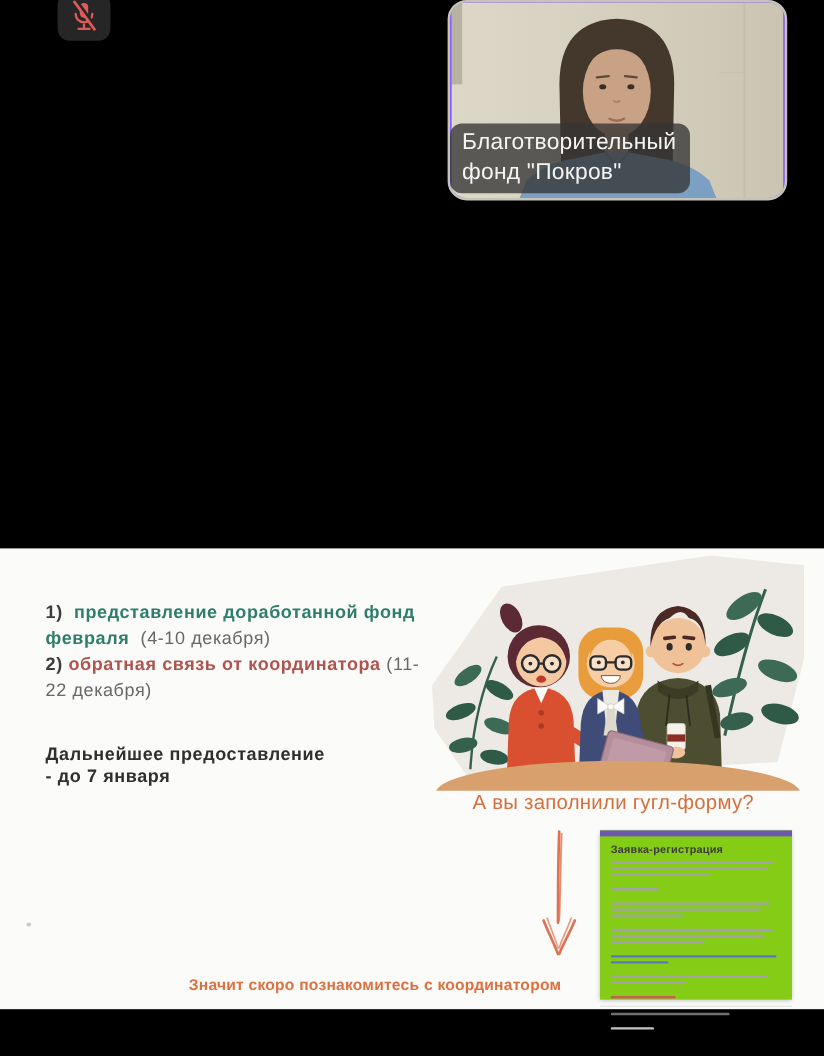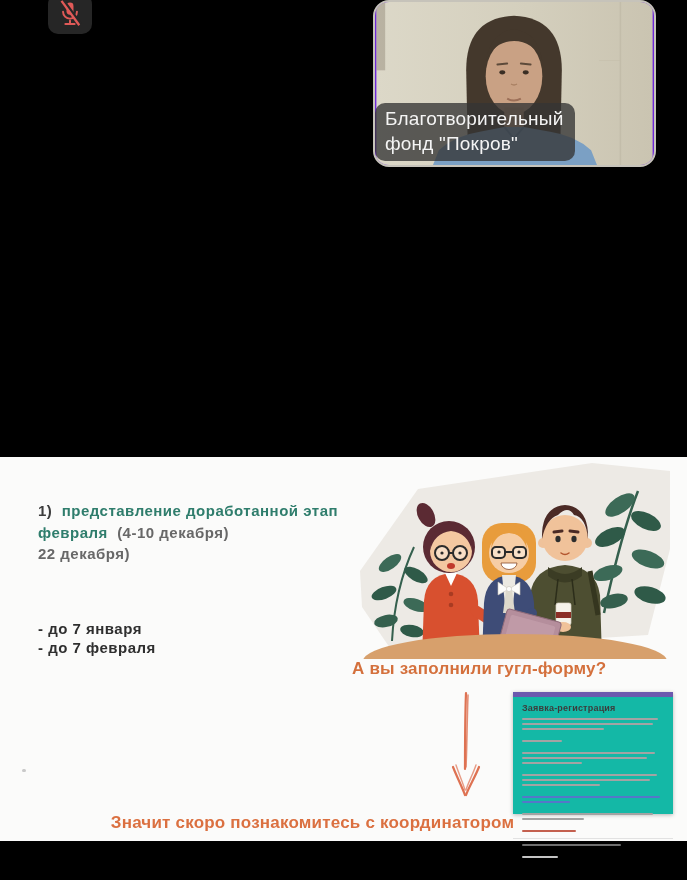--- a/index.html
+++ b/index.html
@@ -9,56 +9,56 @@
   }
   
   .mic-btn{
     position:absolute;left:48px;top:-6px;width:44px;height:40px;
     background:#262626;border-radius:10px;display:flex;align-items:center;justify-content:center;
   }
   
   .video-tile{
     position:absolute;left:373px;top:0;width:283px;height:167px;
     border:2px solid #c6c3ba;border-radius:16px;box-sizing:border-box;
-    overflow:hidden;background:#6d28d9;
+    overflow:hidden;background:#8b5cf6;
   }
   .video-tile svg{display:block;}
   .name-label{
     position:absolute;left:0px;top:101px;
     background:rgba(52,52,52,0.78);border-radius:10px;
     padding:3px 12px 5px 10px;color:#f4f4f4;
     font-size:19px;line-height:25px;font-weight:500;letter-spacing:.2px;
   }
   
   .slide{
     position:absolute;left:0;top:457px;width:687px;height:384px;
     background:#fbfbfa;
   }
   .txt{position:absolute;font-size:15px;white-space:nowrap;}
   .block-stage{left:38px;top:43px;line-height:21.5px;font-weight:600;letter-spacing:.5px;color:#3d3d3d;}
   .t-teal{color:#2f7d6c;}
   .t-red{color:#b0534e;}
-  .t-gray{color:#686868;font-weight:700;}
+  .t-gray{color:#686868;font-weight:400;}
   .block-followup{left:38px;top:163px;line-height:18.5px;font-weight:700;letter-spacing:.5px;color:#2f2f2f;}
   .block-role{left:38px;top:269px;line-height:21px;font-weight:700;letter-spacing:.5px;color:#2f2f2f;}
   .stray-mark{position:absolute;left:22px;top:312px;width:4px;height:3px;background:#c9c9c9;border-radius:2px;}
   .illustration{position:absolute;left:352px;top:6px;width:318px;height:196px;}
   .gform-question{
-    position:absolute;left:352px;top:202px;width:318px;
-    font-size:17px;font-weight:700;letter-spacing:.2px;color:#d4703c;
+    position:absolute;left:352px;top:202px;width:318px;text-align:center;
+    font-size:17px;font-weight:400;letter-spacing:.2px;color:#d4703c;
   }
   .down-arrow{position:absolute;left:449px;top:234px;width:34px;height:110px;}
   .conclusion{
     position:absolute;left:0;top:356px;width:625px;text-align:center;
-    font-size:17px;font-weight:700;letter-spacing:.2px;color:#db7040;
+    font-size:13px;font-weight:700;letter-spacing:.2px;color:#db7040;
   }
   
   .form-card{
-    position:absolute;left:513px;top:235px;width:160px;height:122px;
-    background:#14b8a6;box-shadow:0 1px 4px rgba(0,0,0,.28);box-sizing:border-box;
+    position:absolute;left:500px;top:235px;width:160px;height:141px;
+    background:#84cc16;box-shadow:0 1px 4px rgba(0,0,0,.28);box-sizing:border-box;
   }
   .form-topbar{height:5px;background:#6c59ae;}
   .form-body{padding:6px 9px 0 9px;}
   .form-title{font-size:9px;font-weight:700;color:#3c3c3c;letter-spacing:.2px;margin:0 0 5px 0;}
   .bar{height:2px;background:#a3a3a3;border-radius:1px;margin:3px 0;}
   .bar.blue{background:#5577c9;}
   .bar.red{background:#c4604f;}
   .bar.dark{background:#6f6f6f;}
   .bar.light{background:#c4c4c4;}
   .gap{height:4px;}
@@ -113,28 +113,29 @@
   </svg>
   <div class="name-label">
     <div>Благотворительный</div>
     <div>фонд "Покров"</div>
   </div>
 </div>
 
 <div class="slide">
 
   <div class="txt block-stage">
-    <div><span>1)</span>&nbsp;&nbsp;<span class="t-teal">представление доработанной этап</span></div>
+    <div><span>1)</span>&nbsp;&nbsp;<span class="t-teal">представление доработанной фонд</span></div>
     <div><span class="t-teal">февраля</span>&nbsp;&nbsp;<span class="t-gray">(4-10 декабря)</span></div>
+    <div><span>2)</span> <span class="t-red">обратная связь от координатора</span> <span class="t-gray">(11-</span></div>
     <div><span class="t-gray">22 декабря)</span></div>
   </div>
 
   <div class="txt block-followup">
+    <div>Дальнейшее предоставление</div>
     <div>- до 7 января</div>
-    <div>- до 7 февраля</div>
   </div>
 
   <div class="txt block-role">
   </div>
 
   <div class="stray-mark"></div>
 
   <svg class="illustration" viewBox="0 0 318 196">
     <polygon points="10,144 8,108 66,26 240,0 318,8 318,86 296,172 40,188" fill="#edeae5"></polygon>
 

